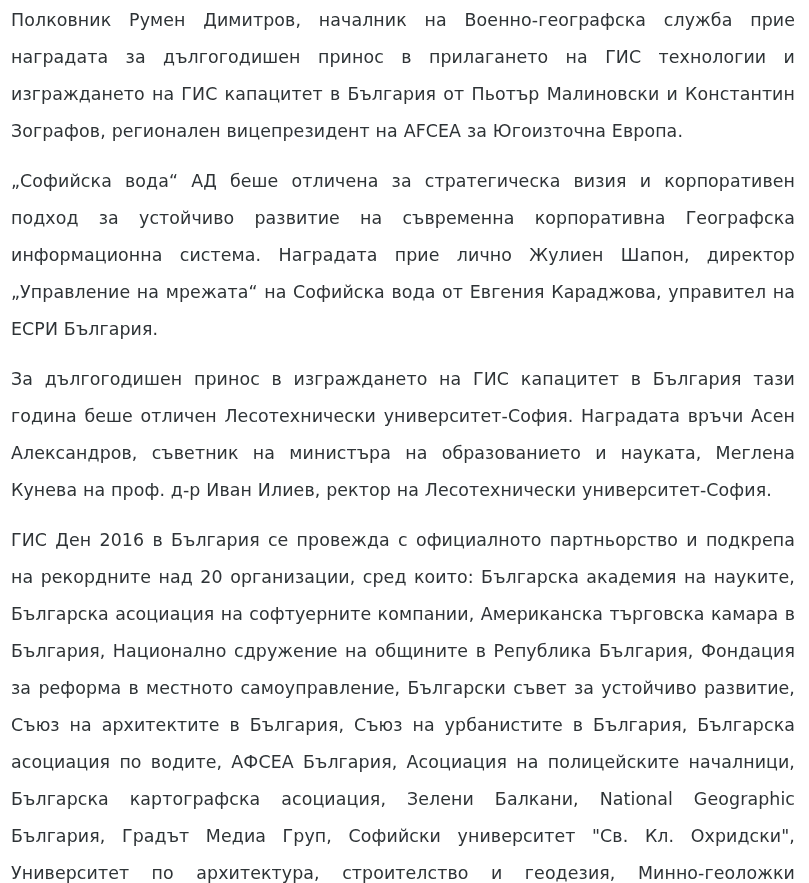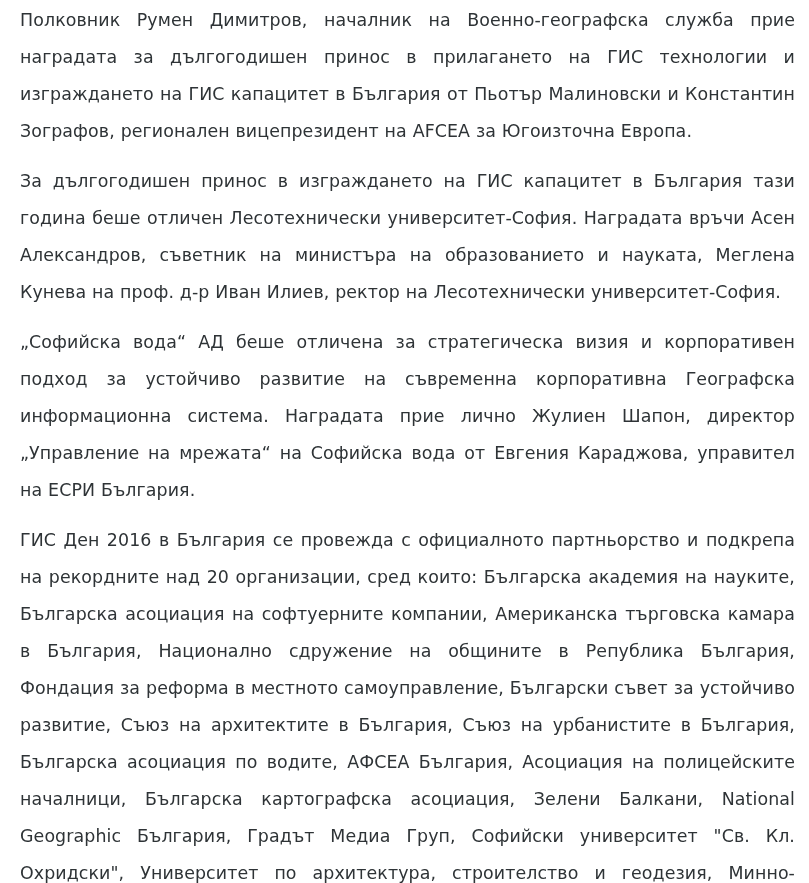--- a/index.html
+++ b/index.html
@@ -13,37 +13,37 @@
     height: 883px;
     overflow: hidden;
     font-family: "DejaVu Sans", "Liberation Sans", sans-serif;
   }
   .article {
     box-sizing: border-box;
     width: 809px;
     padding: 2px 14px 0 11px;
   }
   .para {
-    margin: 0 0 13px 9px;
+    margin: 0 0 13px 0;
     padding: 0;
     font-size: 17.4px;
     line-height: 37px;
     color: #2e3336;
     text-align: justify;
     text-justify: inter-word;
     letter-spacing: 0.1px;
     word-spacing: 0.2px;
     -webkit-font-smoothing: antialiased;
   }
   .para:last-child {
     margin-bottom: 0;
   }
   
 </style>
 </head>
 <body>
 
 <article class="article">
   <p class="para">Полковник Румен Димитров, началник на Военно-географска служба прие наградата за дългогодишен принос в прилагането на ГИС технологии и изграждането на ГИС капацитет в България от Пьотър Малиновски и Константин Зографов, регионален вицепрезидент на AFCEA за Югоизточна Европа.</p>
+  <p class="para">„Софийска вода“ АД беше отличена за стратегическа визия и корпоративен подход за устойчиво развитие на съвременна корпоративна Географска информационна система. Наградата прие лично Жулиен Шапон, директор „Управление на мрежата“ на Софийска вода от Евгения Караджова, управител на ЕСРИ България.</p>
   <p class="para">За дългогодишен принос в изграждането на ГИС капацитет в България тази година беше отличен Лесотехнически университет-София. Наградата връчи Асен Александров, съветник на министъра на образованието и науката, Меглена Кунева на проф. д-р Иван Илиев, ректор на Лесотехнически университет-София.</p>
-  <p class="para">„Софийска вода“ АД беше отличена за стратегическа визия и корпоративен подход за устойчиво развитие на съвременна корпоративна Географска информационна система. Наградата прие лично Жулиен Шапон, директор „Управление на мрежата“ на Софийска вода от Евгения Караджова, управител на ЕСРИ България.</p>
   <p class="para">ГИС Ден 2016 в България се провежда с официалното партньорство и подкрепа на рекордните над 20 организации, сред които: Българска академия на науките, Българска асоциация на софтуерните компании, Американска търговска камара в България, Национално сдружение на общините в Република България, Фондация за реформа в местното самоуправление, Български съвет за устойчиво развитие, Съюз на архитектите в България, Съюз на урбанистите в България, Българска асоциация по водите, АФСЕА България, Асоциация на полицейските началници, Българска картографска асоциация, Зелени Балкани, National Geographic България, Градът Медиа Груп, Софийски университет "Св. Кл. Охридски", Университет по архитектура, строителство и геодезия, Минно-геоложки университет, Лесотехнически университет, Българска асоциация за геопространствени информационни системи. ГИС Ден 2016 се провежда с любезната подкрепа на Географика ООД, ДЖИСолюшънс ЕООД и Агора 66.</p>
 </article>
 
 </body></html>

